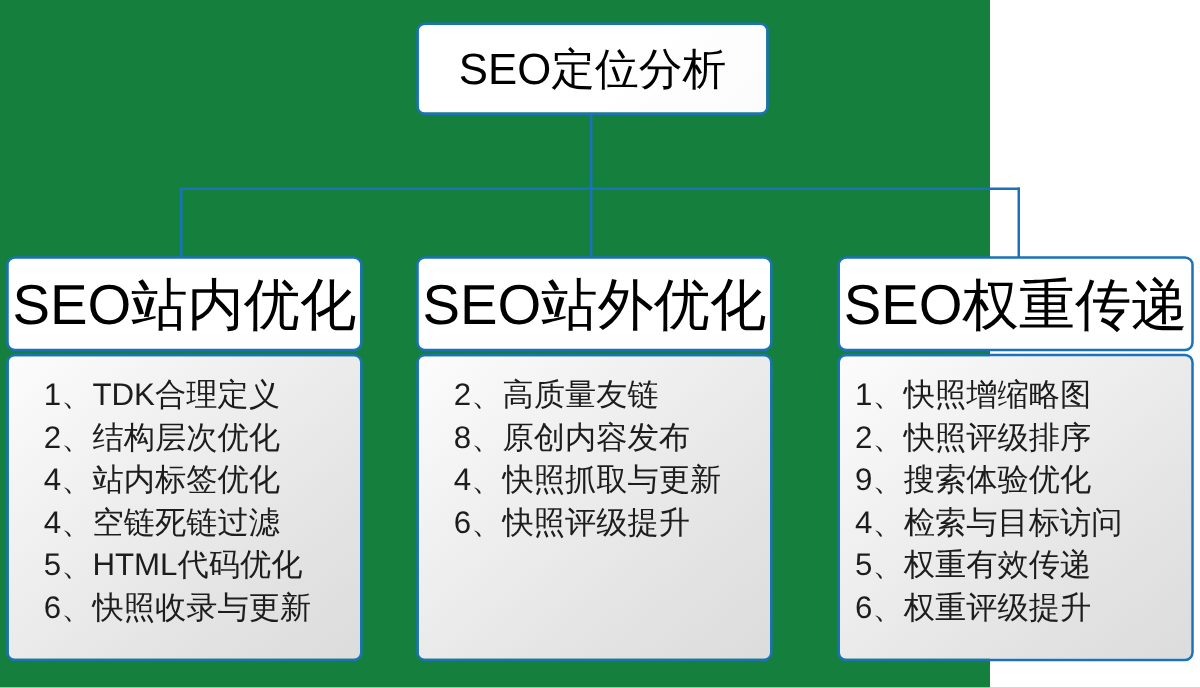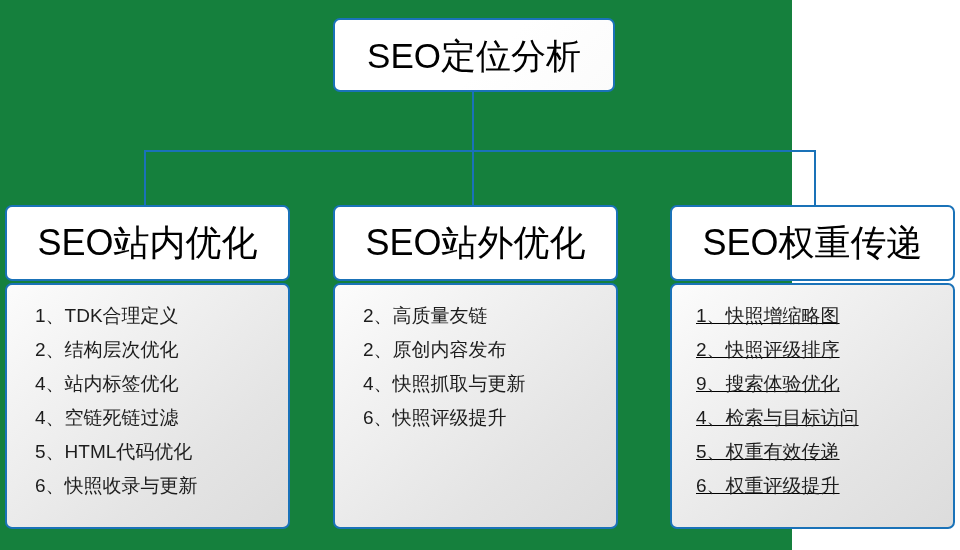--- a/index.html
+++ b/index.html
@@ -66,21 +66,21 @@
     width: 100%;
     height: 76px;
     border: 2px solid #1a72b8;
     border-radius: 7px;
     background: #ffffff;
     display: flex;
     align-items: center;
     justify-content: center;
   }
   .col-header-title {
-    font-size: 36px;
+    font-size: 45px;
     color: #000000;
     line-height: 1;
     white-space: nowrap;
   }
 
   .col-body {
     box-sizing: border-box;
     width: 100%;
     height: 246px;
     margin-top: 2px;
@@ -89,26 +89,26 @@
     background: linear-gradient(140deg, #fcfcfc 0%, #f2f2f2 28%, #e4e4e4 70%, #dcdcdc 100%);
     padding: 14px 0 0 0;
     overflow: hidden;
   }
   .item-list {
     list-style: none;
     margin: 0;
     padding: 0 0 0 28px;
   }
   .item {
-    font-size: 19px;
+    font-size: 25px;
     line-height: 34px;
     color: #1d1d1d;
     white-space: nowrap;
   }
-  .col-3 .item-list { padding-left: 24px; text-decoration: underline; }
+  .col-3 .item-list { padding-left: 12px; }
 </style>
 </head>
 <body>
 
 <div id="stage">
 
   <div class="root-box">
     <span class="root-title">SEO定位分析</span>
   </div>
 
@@ -138,21 +138,21 @@
     </div>
   </div>
 
   <div class="col col-2">
     <div class="col-header">
       <span class="col-header-title">SEO站外优化</span>
     </div>
     <div class="col-body">
       <ul class="item-list">
         <li class="item">2、高质量友链</li>
-        <li class="item">2、原创内容发布</li>
+        <li class="item">8、原创内容发布</li>
         <li class="item">4、快照抓取与更新</li>
         <li class="item">6、快照评级提升</li>
       </ul>
     </div>
   </div>
 
   <div class="col col-3">
     <div class="col-header">
       <span class="col-header-title">SEO权重传递</span>
     </div>

